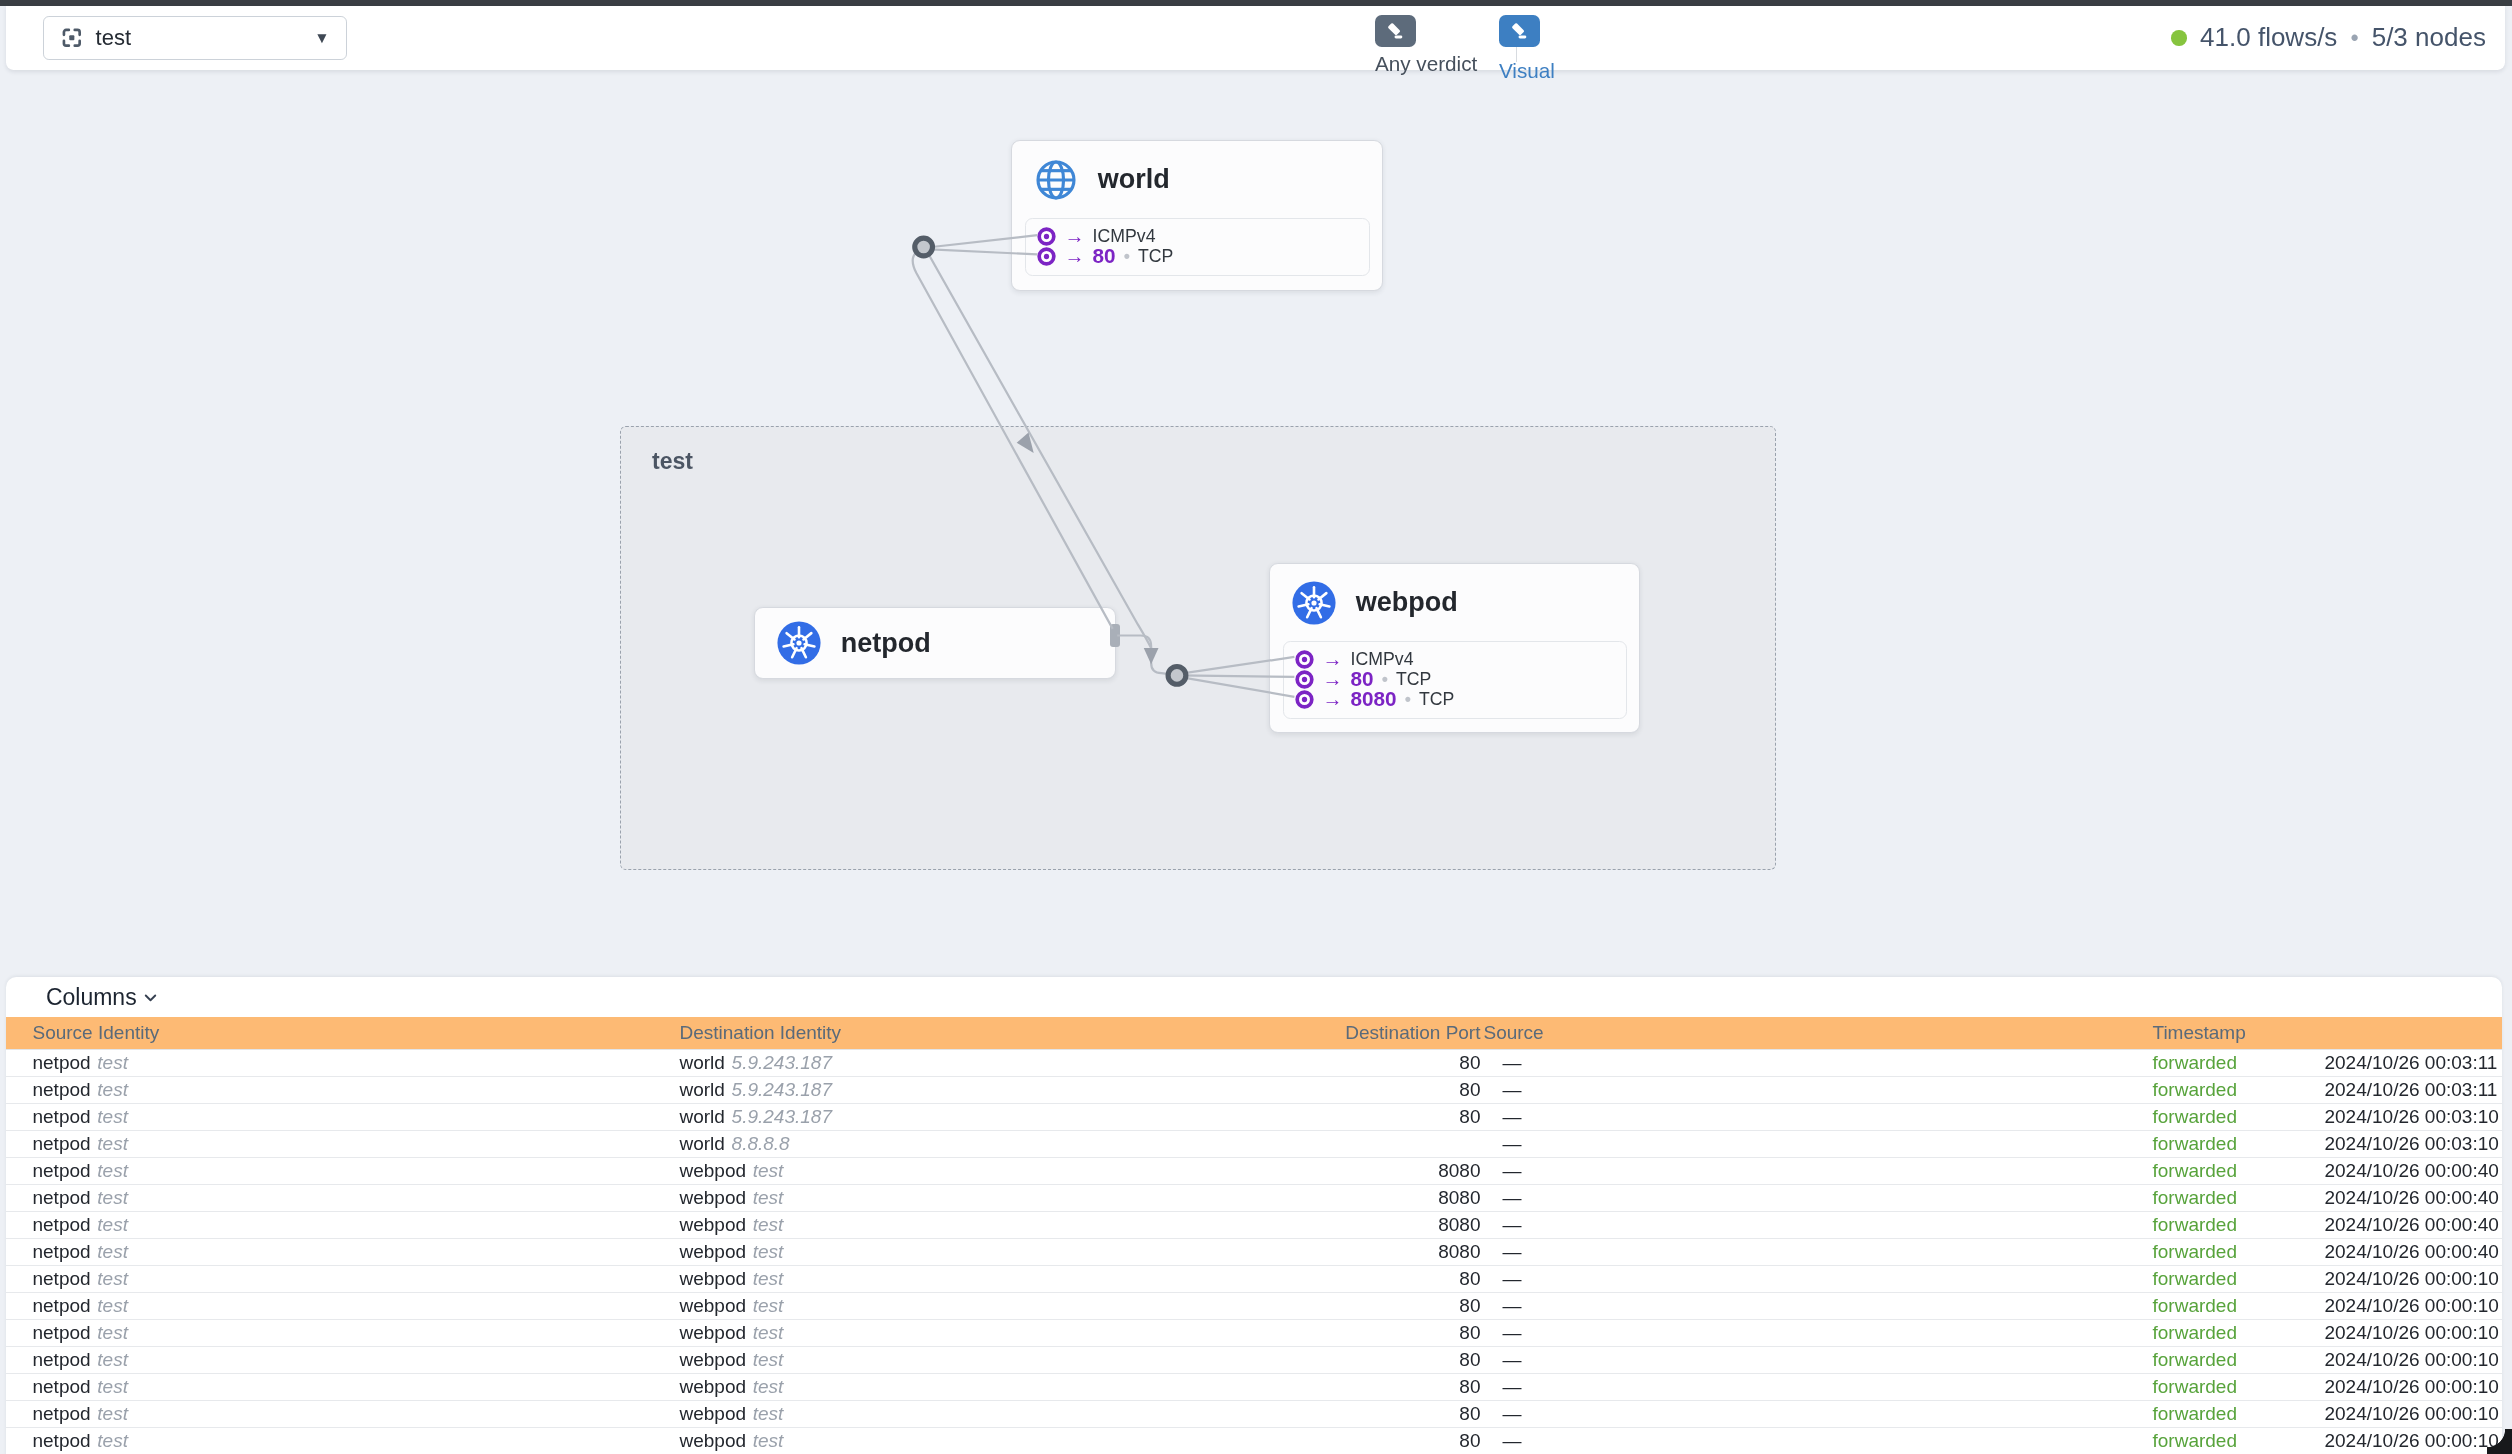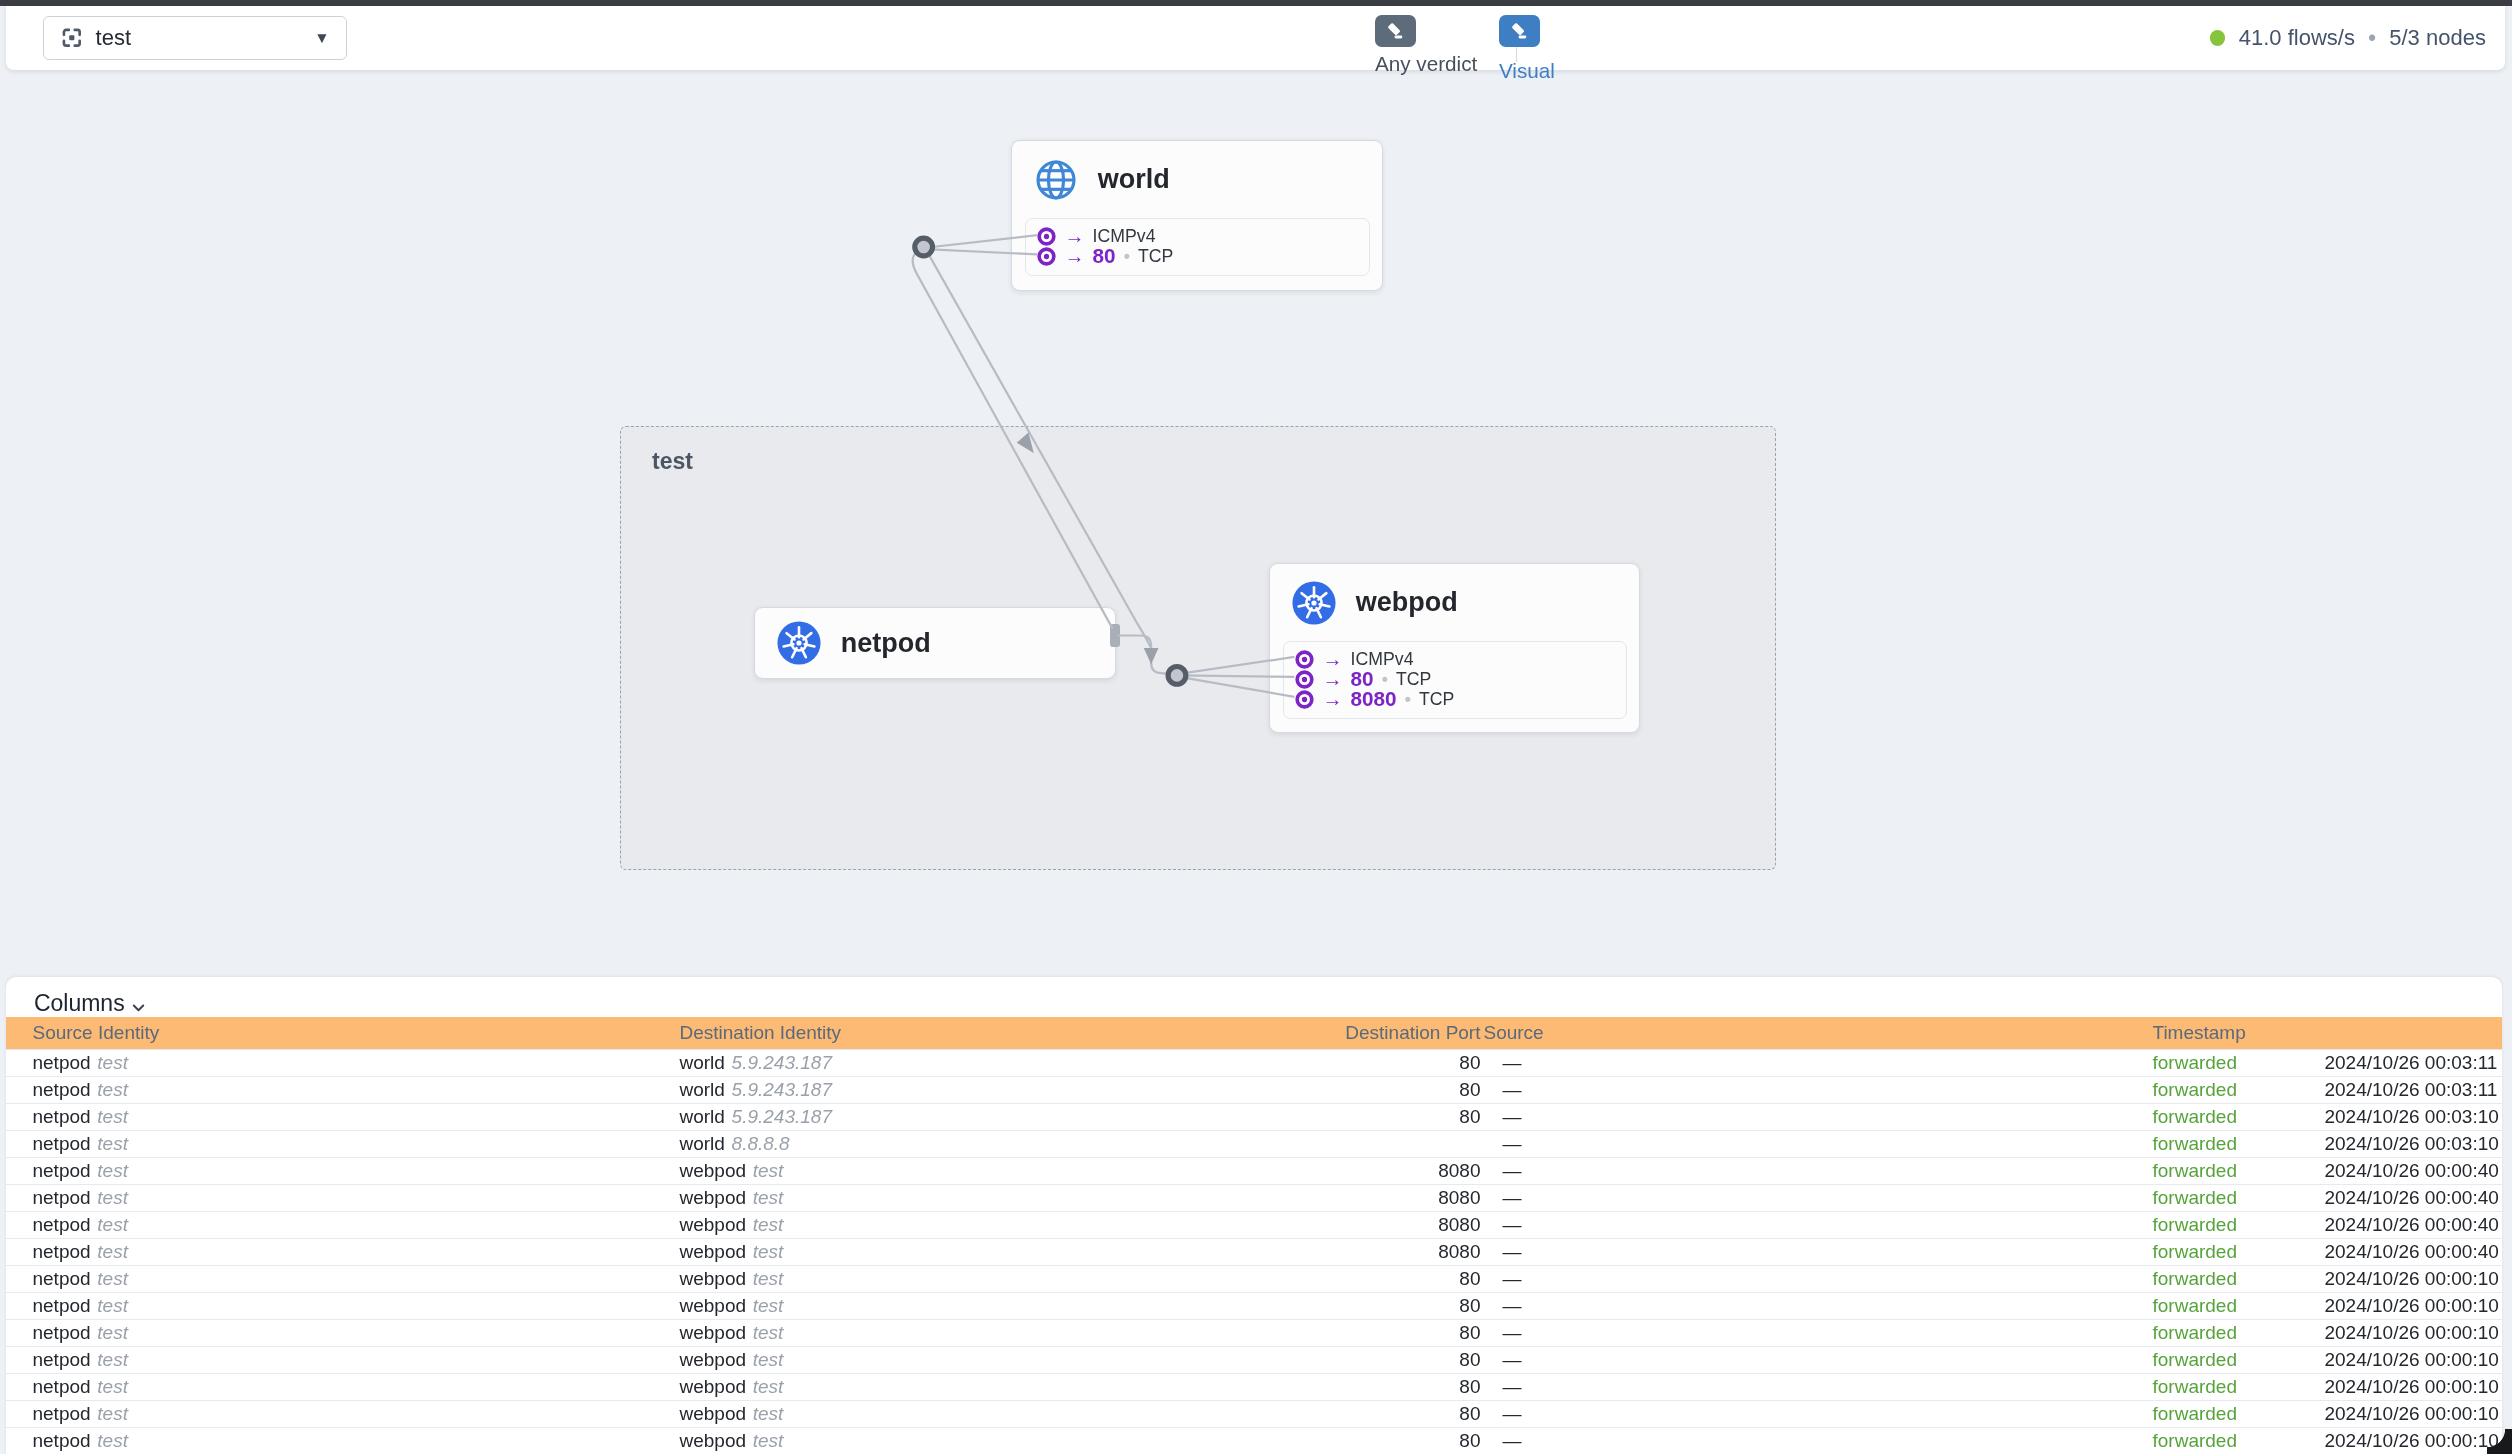--- a/index.html
+++ b/index.html
@@ -30,21 +30,21 @@
     font-family:"Liberation Sans", sans-serif; color:#23272e; background:#fff; }
   .filter-input::placeholder { color:#8d97a5; opacity:1; }
   .tool-btn { position:absolute; top:8.9px; width:140px; display:flex; flex-direction:column; gap:4.4px; cursor:pointer; }
   .tool-btn .icon-box { width:41px; height:32.5px; border-radius:6.7px; display:flex; align-items:center; justify-content:center; }
   .tool-btn .blabel { font-size:20.7px; }
   .btn-verdict { left:1369px; } .btn-verdict .icon-box { background:#5d6b7b; } .btn-verdict .blabel { color:#46505c; }
   .btn-visual  { left:1493px;gap:12px; } .btn-visual  .icon-box { background:#3d7fc2; } .btn-visual  .blabel { color:#3d7fc2; font-weight:500; }
   .v-divider { position:absolute; left:1510px; top:14.8px; height:41px; width:0; border-left:1.1px solid #d7dbe0; }
   .status { position:absolute; right:19px; top:0; height:64px; display:flex; align-items:center; gap:13.3px; }
   .status .dot { width:15.5px; height:15.5px; border-radius:50%; background:#86c43e; }
-  .status .stxt { font-size:22px; color:#45546a; font-weight:500; }
+  .status .stxt { font-size:26px; color:#45546a; font-weight:500; }
   .status .sep { font-size:22px; color:#9aa4b2; font-weight:700; }
 
   
   .map { position:absolute; left:0; top:69px; width:2512px; height:907px; }
   .ns-box { position:absolute; left:620px; top:357px; width:1156px; height:444px;
     background:#e8eaee; border:1.8px dashed #9aa2ad; border-radius:5.9px; }
   .ns-box .ns-label { position:absolute; left:31px; top:20.7px; font-size:23px; font-weight:700; color:#4b5563; }
   .card { position:absolute; background:#fcfcfd; border:1.1px solid #d6d9df; border-radius:8.9px;
     box-shadow:0 1.5px 5.2px rgba(30,40,60,.09); cursor:pointer; }
   .card .chead { height:77px; display:flex; align-items:center; gap:19px; padding:0 20.7px; }
@@ -59,21 +59,21 @@
   .card-netpod { left:754px; top:538px; width:362px; height:72px;  }
   .card-netpod .chead { height:70px; }
   .card-webpod { left:1269px; top:494px; width:371px; height:170px; }
   .out-connector { position:absolute; left:1110px; top:555px; width:9.6px; height:23px;
     background:#a9afb8; border-radius:3px; }
   .edges { position:absolute; inset:0; pointer-events:none; }
 
   
   .table-panel { position:absolute; left:5.9px; top:977px; width:2496px; height:517px;
     background:#fff; border-radius:10.3px 10.3px 0 0; box-shadow:0 -0.7px 3.7px rgba(25,35,55,.08); overflow:hidden; }
-  .columns-bar { height:40px; display:flex; align-items:flex-end; gap:4px; padding-left:28px; cursor:pointer; }
+  .columns-bar { height:40px; display:flex; align-items:center; gap:4px; padding-left:40px; cursor:pointer; }
   .columns-bar .ctext { font-size:23px; color:#1c2430; font-weight:500; }
   .frow { display:grid; grid-template-columns:647px 604px 200px 669px 172px 1fr;
     padding-left:26.6px; align-items:center; font-size:19px; }
   .fhead { height:32.5px; background:#fdba74; color:#5a6a7a; border-bottom:0.7px solid #e2e5e9; }
   .fdata { height:27px; border-bottom:0.7px solid #e7e9ec; cursor:pointer; background:#fff; }
   .cell-port, .hdr-port { text-align:right; padding-right:3px; }
   .cell-l7, .hdr-l7 { padding-left:19px; }
   .ident .nm { color:#23272e; font-weight:500; }
   .ident .sub { color:#9aa1ab; font-style:italic; margin-left:6.7px; }
   .cell-verdict { font-weight:500; }

